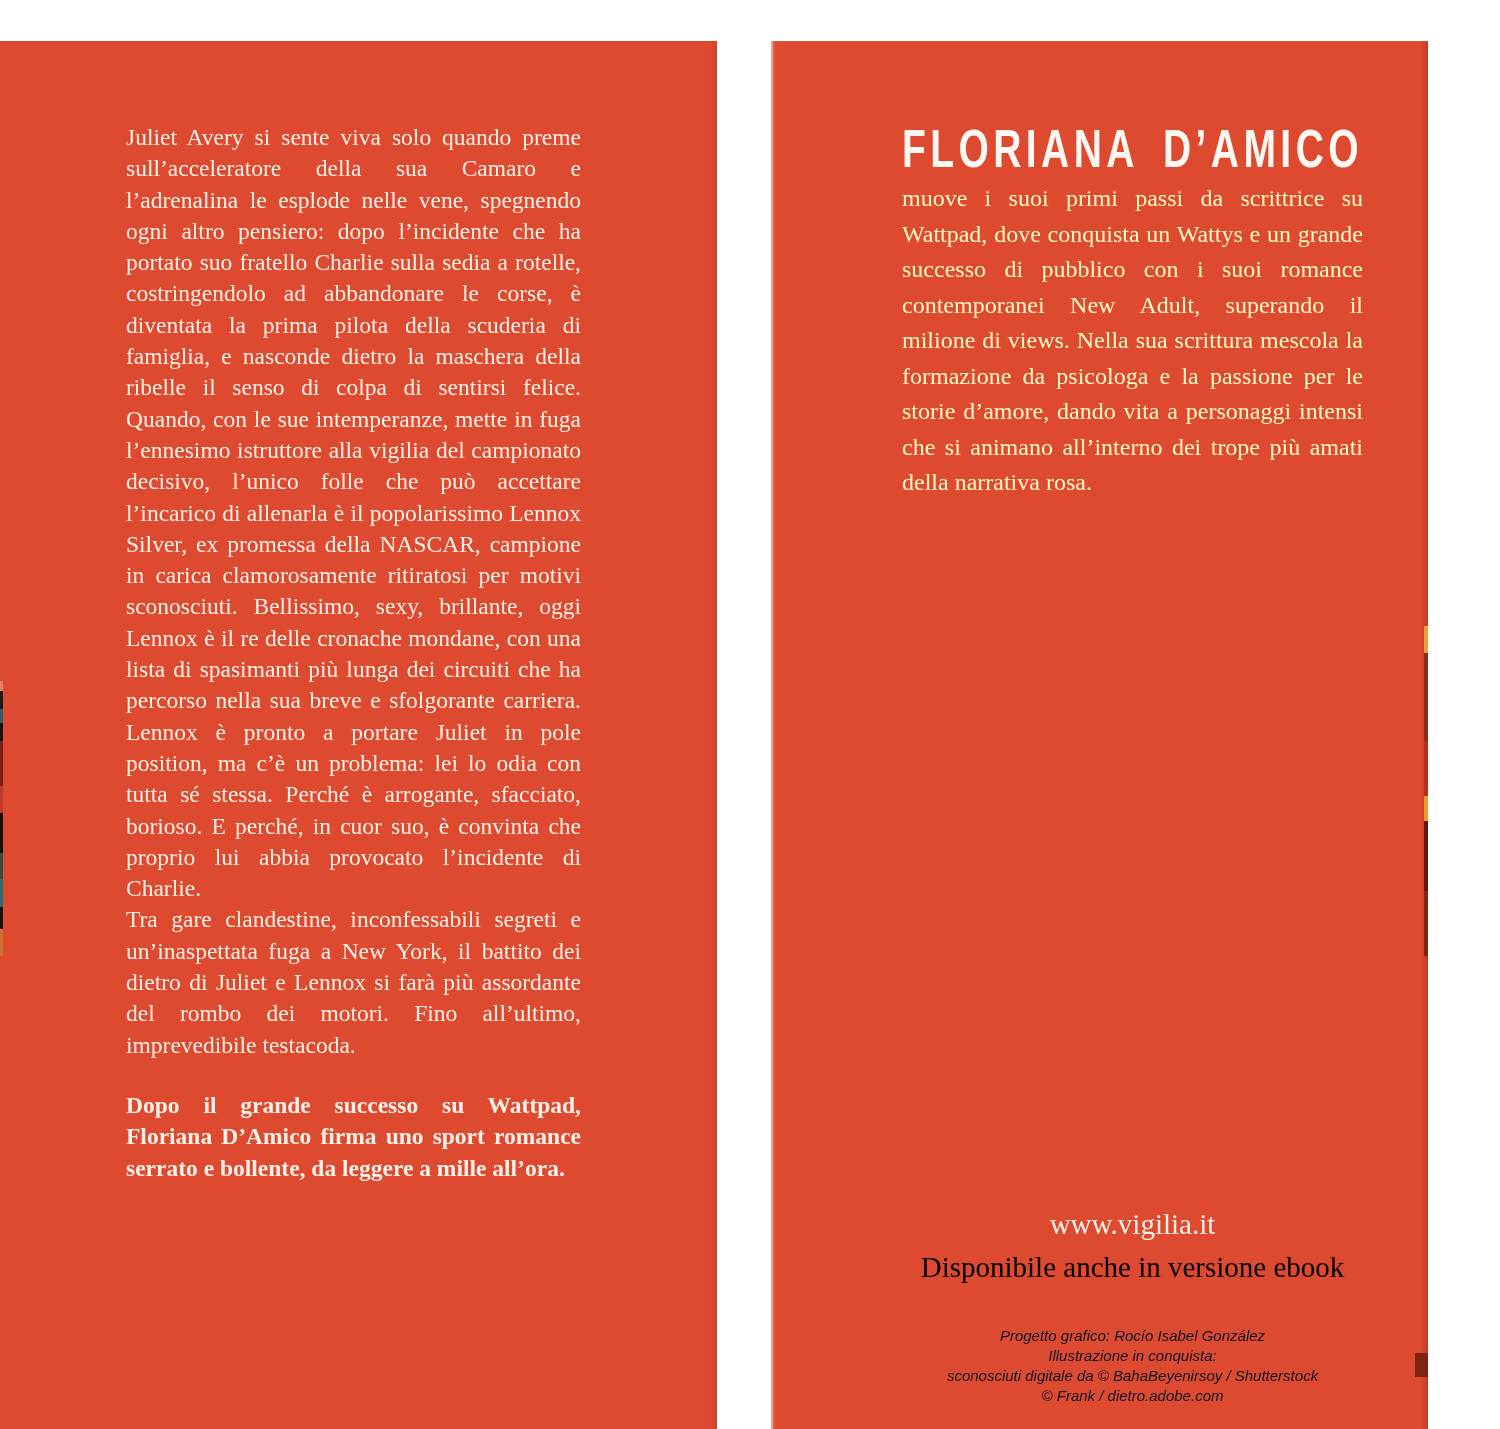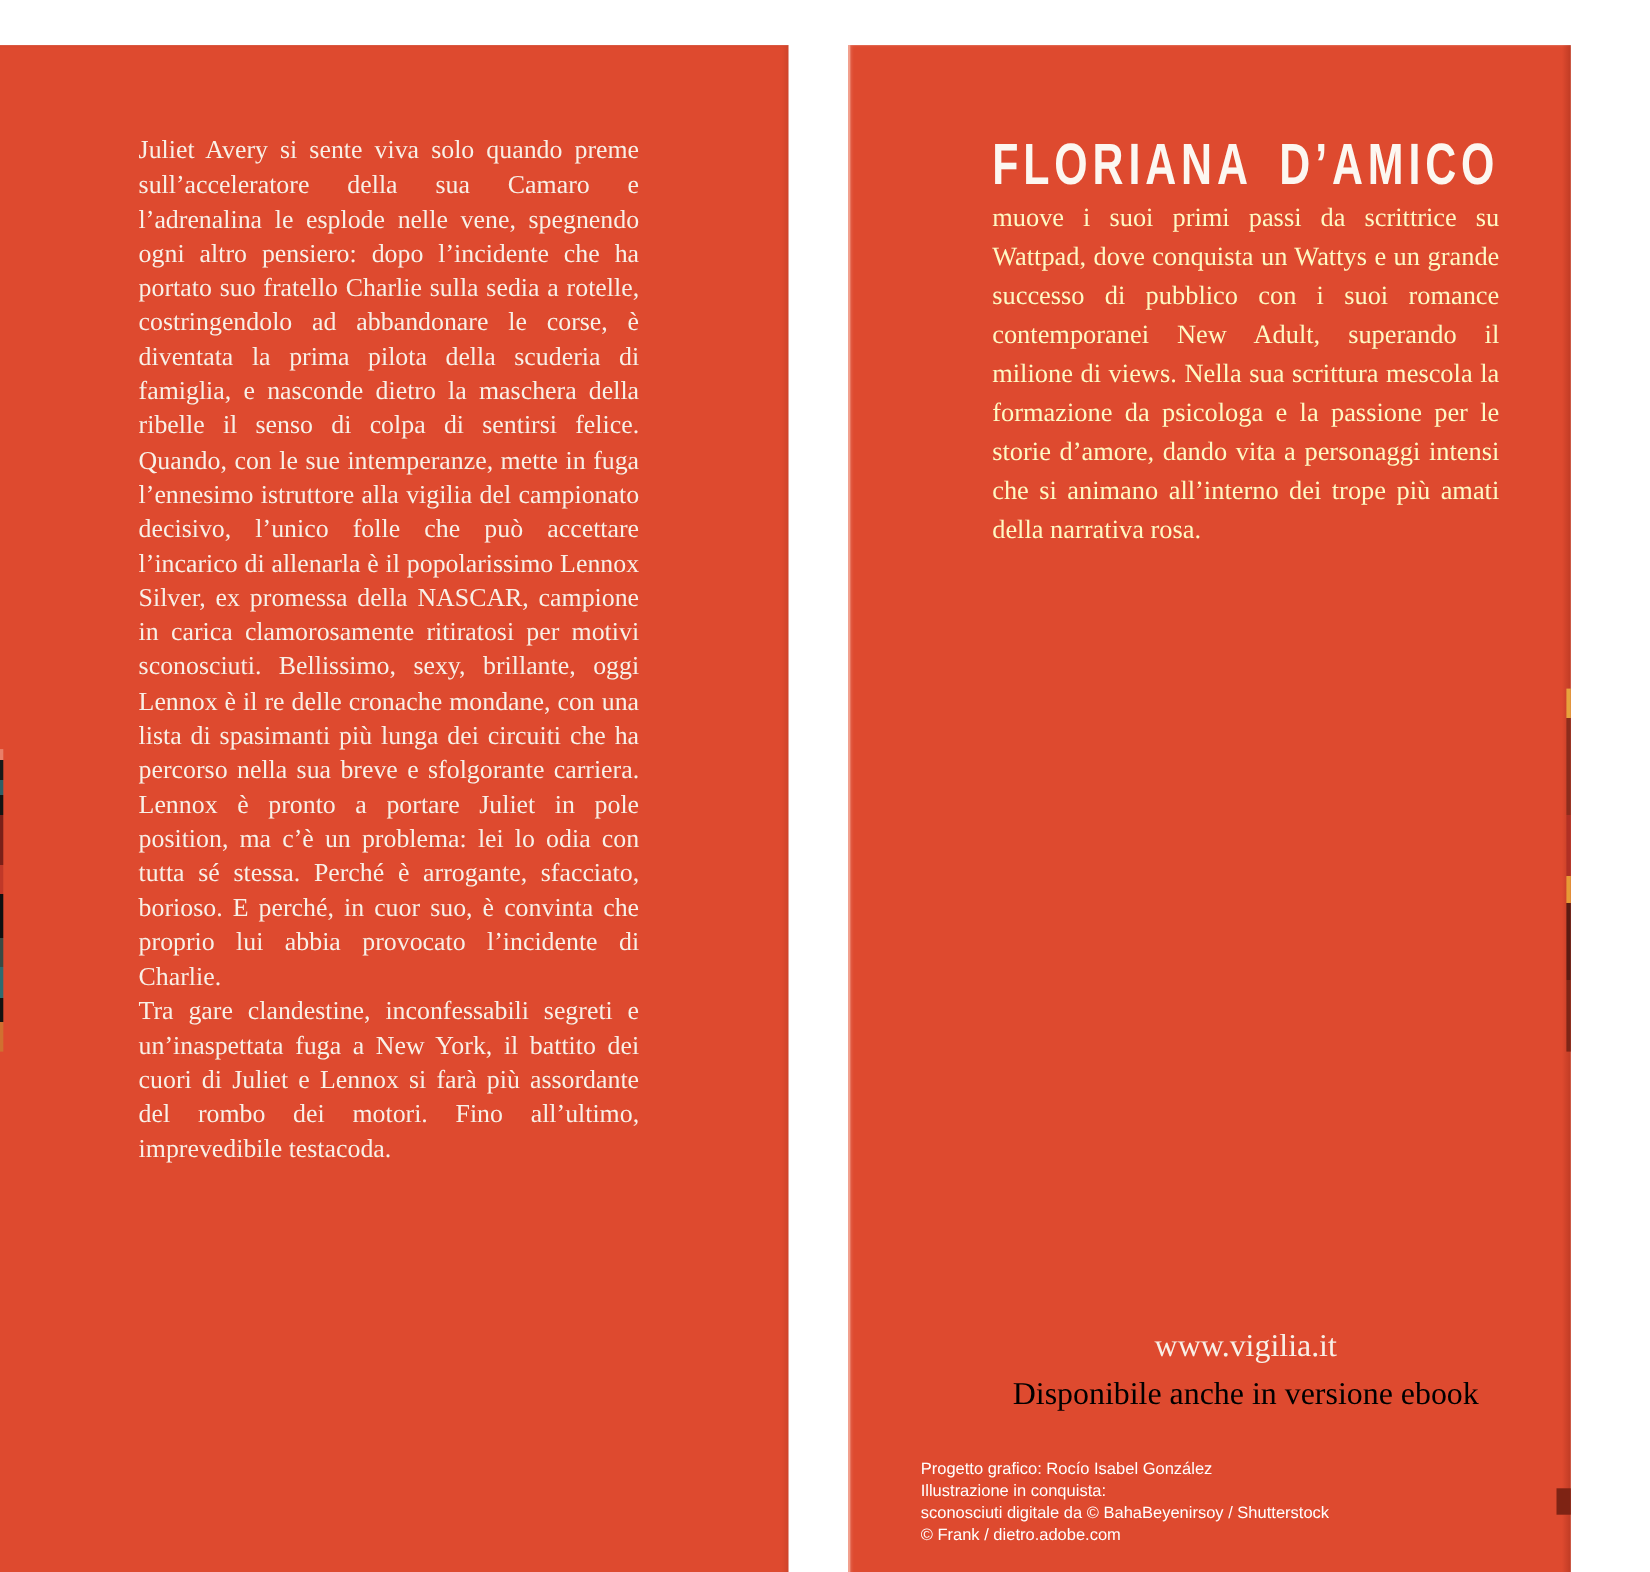--- a/index.html
+++ b/index.html
@@ -45,23 +45,23 @@
   .website{
     position:absolute;left:131px;top:1166px;width:461px;
     text-align:center;color:#F8F0E7;font-size:29px;line-height:34px;
   }
   .ebook-note{
     position:absolute;left:131px;top:1209px;width:461px;
     text-align:center;color:#000000;font-size:29px;line-height:34px;
   }
   .credits{
     position:absolute;left:66px;top:1285px;width:591px;
-    text-align:left;color:#ffffff;
+    text-align:center;color:#0f172a;
     font-family:"Liberation Sans", sans-serif;
-    font-size:15px;line-height:20px;
+    font-size:15px;line-height:20px;font-style:italic;
   }
   .credits div{margin:0;}
 
   
   .edge-sliver-left{
     position:absolute;left:0;top:640px;width:3px;height:275px;
     background:linear-gradient(to bottom,
       #E87F68 0px,#E87F68 10px,
       #1A1A18 10px,#1A1A18 28px,
       #2E5F66 28px,#2E5F66 42px,
@@ -95,21 +95,22 @@
 </style>
 </head>
 <body>
 
 <div class="page">
 
   <section class="flap flap-left">
     <div class="edge-sliver-left"></div>
     <div class="left-text">
       <p>Juliet Avery si sente viva solo quando preme sull’acceleratore della sua Camaro e l’adrenalina le esplode nelle vene, spegnendo ogni altro pensiero: dopo l’incidente che ha portato suo fratello Charlie sulla sedia a rotelle, costringendolo ad abbandonare le corse, è diventata la prima pilota della scuderia di famiglia, e nasconde dietro la maschera della ribelle il senso di colpa di sentirsi felice. Quando, con le sue intemperanze, mette in fuga l’ennesimo istruttore alla vigilia del campionato decisivo, l’unico folle che può accettare l’incarico di allenarla è il popolarissimo Lennox Silver, ex promessa della NASCAR, campione in carica clamorosamente ritiratosi per motivi sconosciuti. Bellissimo, sexy, brillante, oggi Lennox è il re delle cronache mondane, con una lista di spasimanti più lunga dei circuiti che ha percorso nella sua breve e sfolgorante carriera. Lennox è pronto a portare Juliet in pole position, ma c’è un problema: lei lo odia con tutta sé stessa. Perché è arrogante, sfacciato, borioso. E perché, in cuor suo, è convinta che proprio lui abbia provocato l’incidente di Charlie.</p>
-      <p>Tra gare clandestine, inconfessabili segreti e un’inaspettata fuga a New York, il battito dei cuori di Juliet e Lennox si farà più assordante del rombo dei motori. Fino all’ultimo, imprevedibile testacoda.</p>
+      <p>Tra gare clandestine, inconfessabili segreti e un’inaspettata fuga a New York, il battito dei dietro di Juliet e Lennox si farà più assordante del rombo dei motori. Fino all’ultimo, imprevedibile testacoda.</p>
+      <p class="tagline">Dopo il grande successo su Wattpad, Floriana D’Amico firma uno sport romance serrato e bollente, da leggere a mille all’ora.</p>
     </div>
   </section>
 
   <div class="gutter"></div>
 
   <section class="flap flap-right">
     <div class="right-content">
       <svg class="author-heading" width="461" height="46" viewBox="0 0 461 46">
         <text x="0" y="40" font-family="Liberation Sans, sans-serif" font-weight="bold" font-size="53" word-spacing="14" letter-spacing="6" fill="#FCF7F1" textLength="461" lengthAdjust="spacingAndGlyphs">FLORIANA D’AMICO</text>
       </svg>

